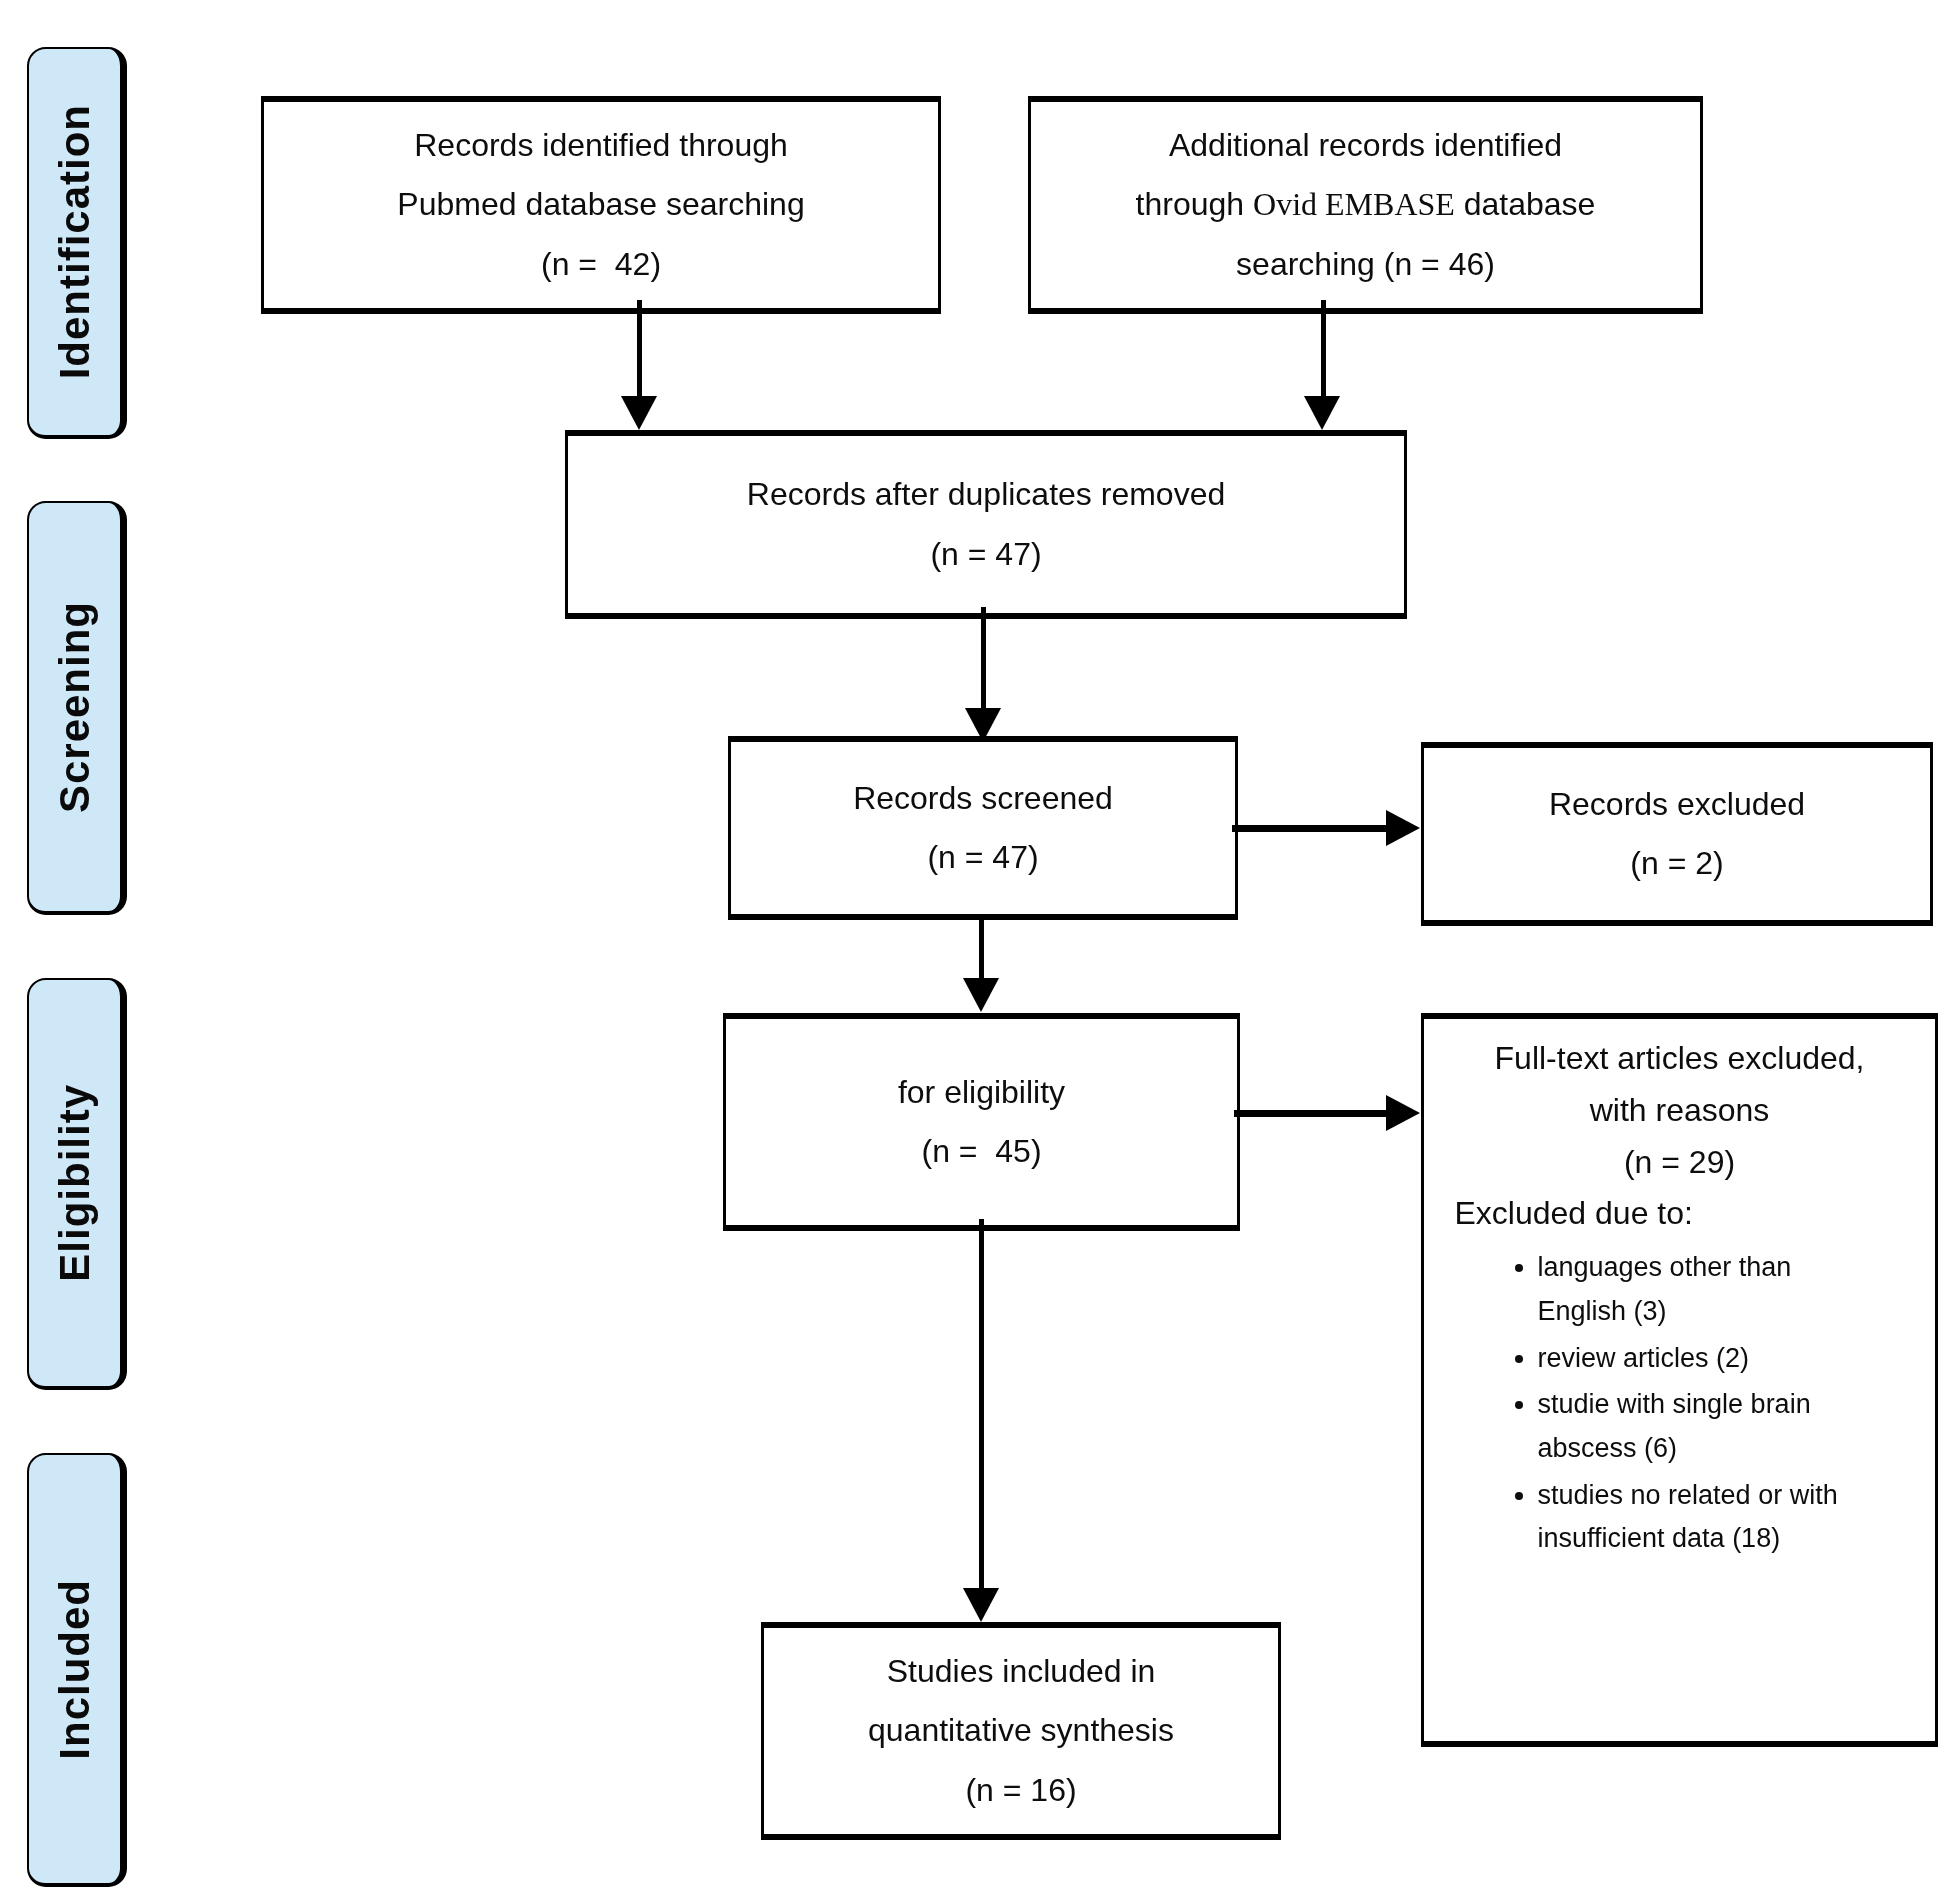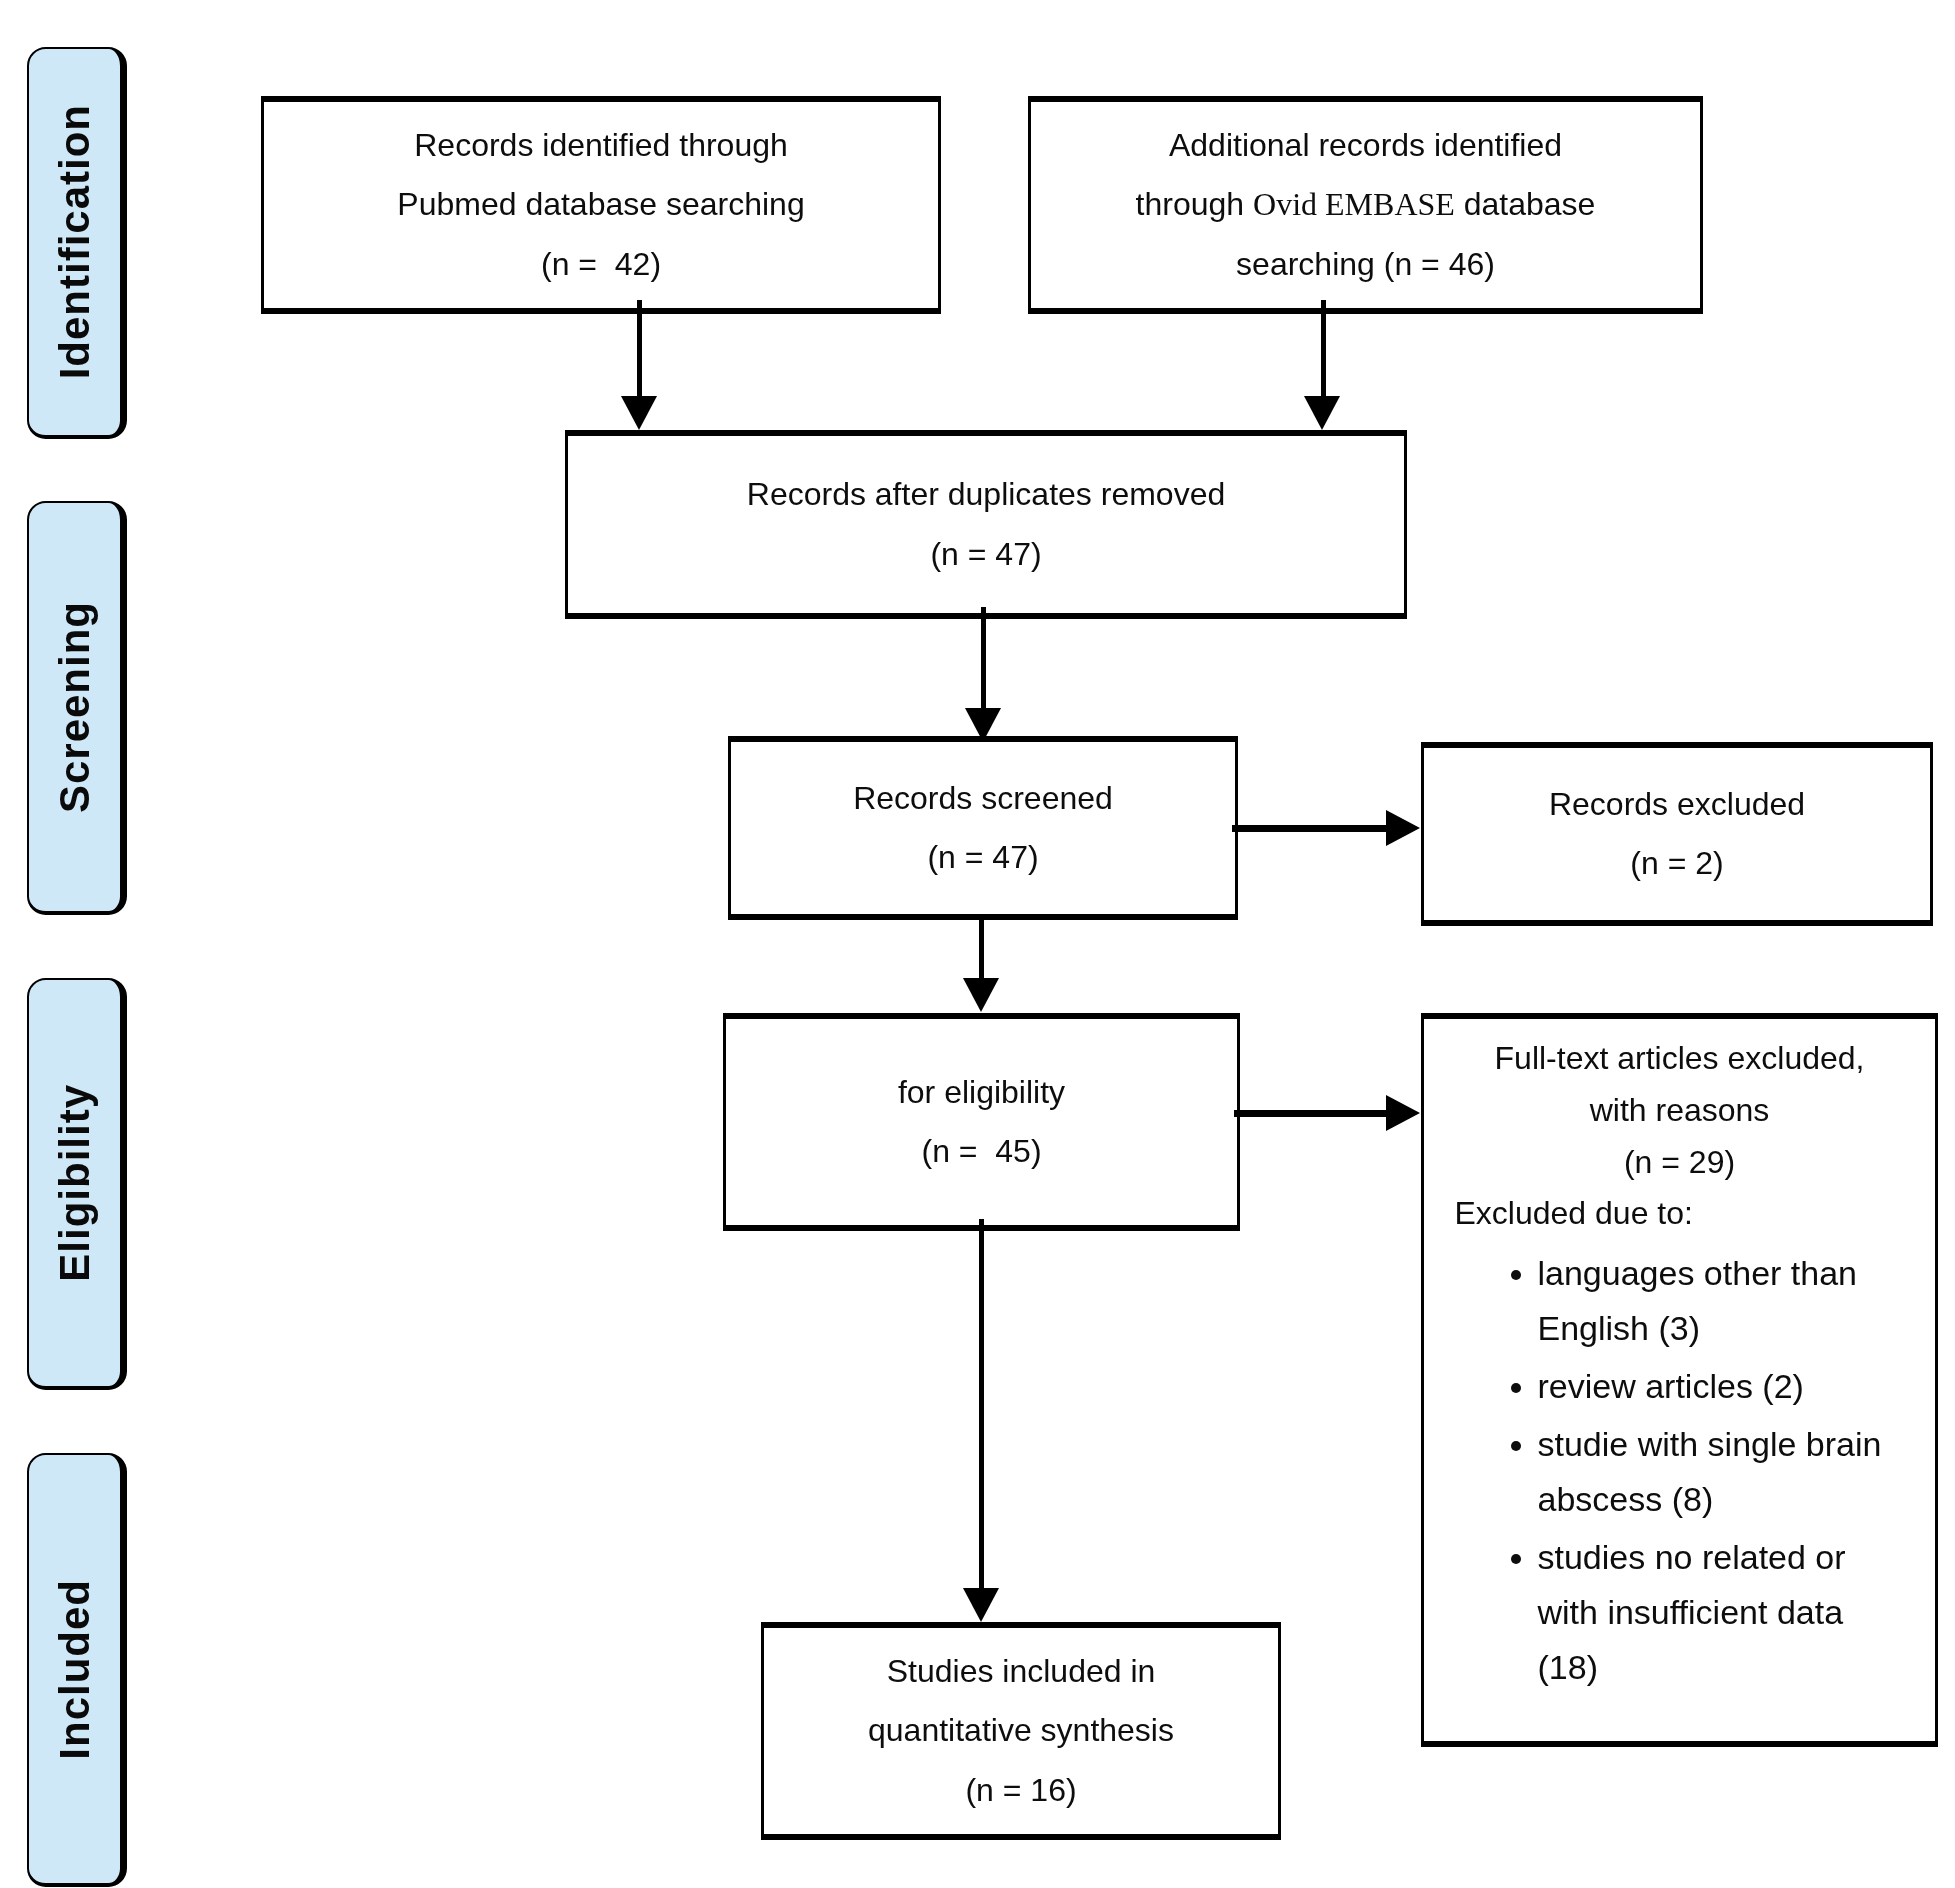--- a/index.html
+++ b/index.html
@@ -57,21 +57,21 @@
     font-size:32px;
     line-height:1.62;
   }
   .reasons ul{
     margin:5.9px 0 0 0;
     padding-left:83px;
     width:344px;
     list-style:disc;
   }
   .reasons li{
-    font-size:34px;
+    font-size:27px;
     line-height:1.62;
     margin:0 0 2.9px 0;
   }
   
   .vshaft{position:absolute;width:4.9px;background:#000;}
   .vhead{position:absolute;width:0;height:0;
     border-left:18.7px solid transparent;border-right:18.7px solid transparent;
     border-top:34px solid #000;}
   .hshaft{position:absolute;height:6.9px;background:#000;}
   .hhead{position:absolute;width:0;height:0;
@@ -130,21 +130,21 @@
 
   <div class="box tall" style="left:1421px;top:1013px;width:511px;height:708px">
     <span class="ln">Full-text articles excluded,</span>
     <span class="ln">with reasons</span>
     <span class="ln">(n = 29)</span>
     <div class="reasons">
       <span class="ln">Excluded due to:</span>
       <ul>
         <li>languages other than English (3)</li>
         <li>review articles (2)</li>
-        <li>studie with single brain abscess (8)</li>
+        <li>studie with single brain abscess (6)</li>
         <li>studies no related or with insufficient data (18)</li>
       </ul>
     </div>
   </div>
 
   <div class="box" style="left:761px;top:1622px;width:514px;height:206px">
     <span class="ln">Studies included in</span>
     <span class="ln">quantitative synthesis</span>
     <span class="ln">(n = 16)</span>
   </div>

